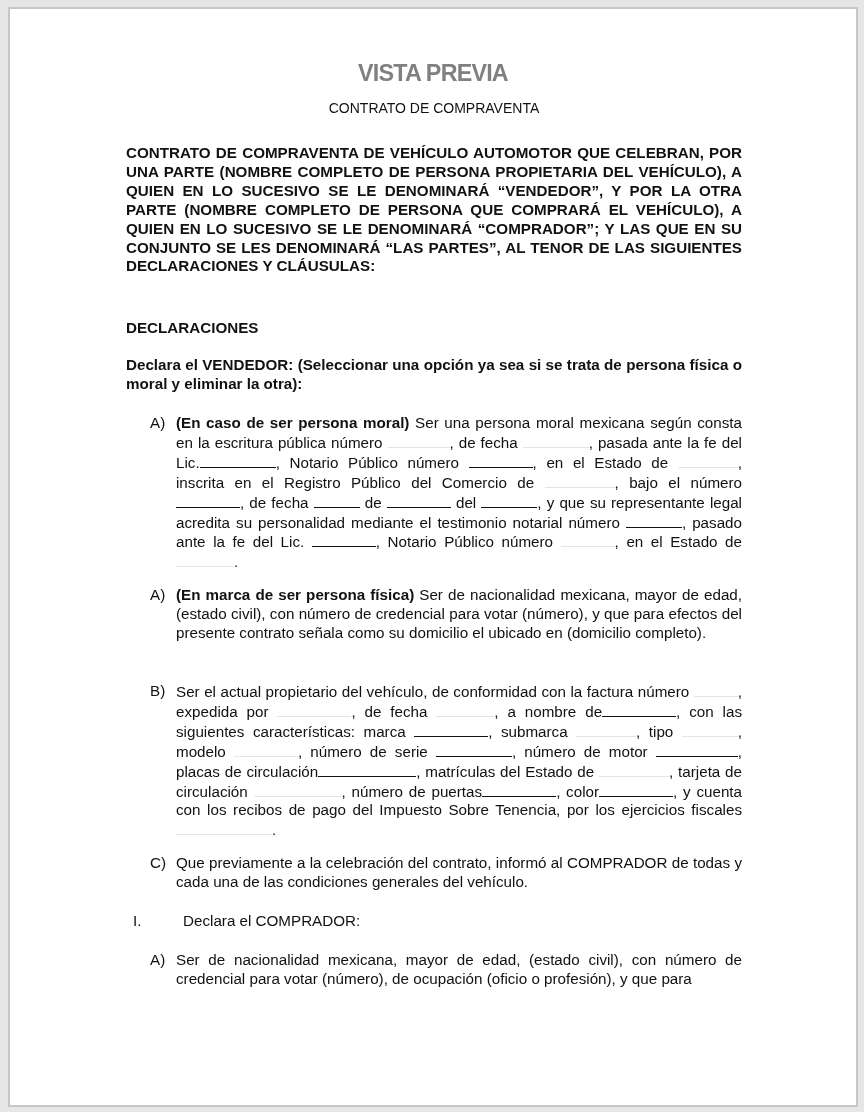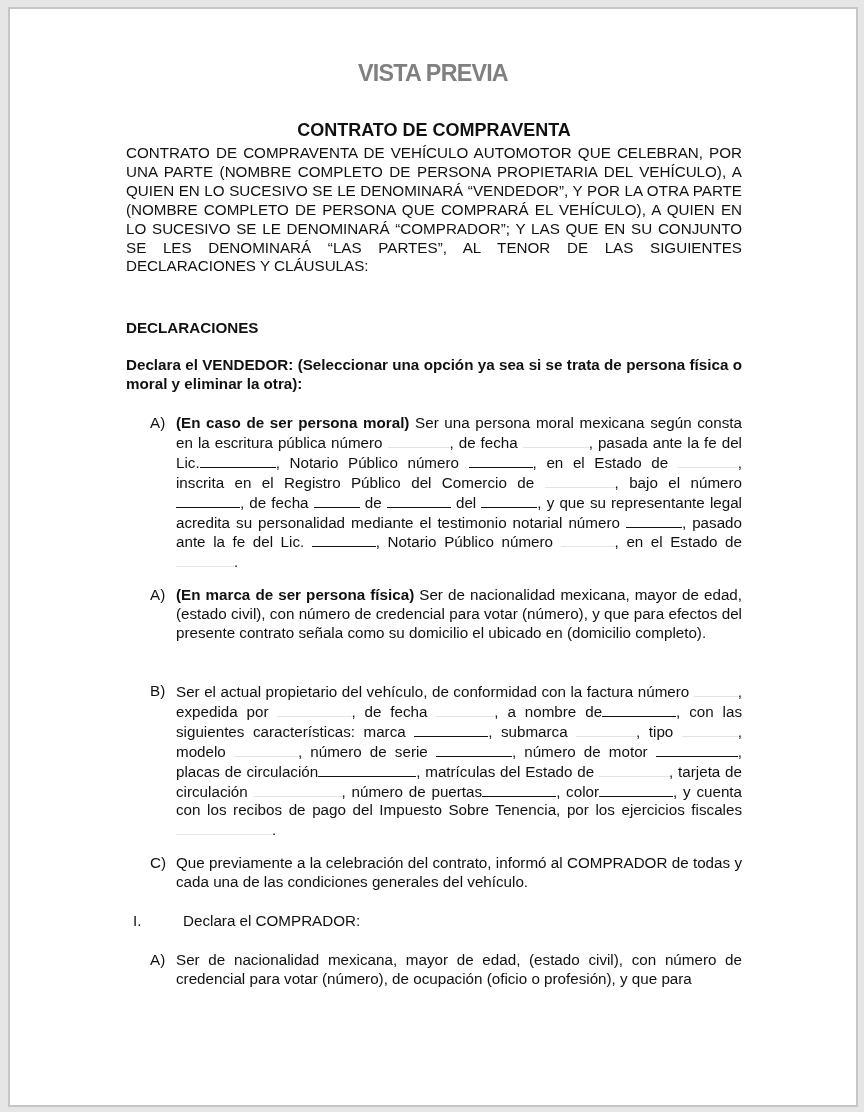--- a/index.html
+++ b/index.html
@@ -19,26 +19,26 @@
   .content {
     position: absolute; left: 116px; top: 0; width: 616px;
     font-size: 15.2px; line-height: 18.9px;
   }
   .watermark {
     position: absolute; left: 0; right: 0; top: 50px;
     text-align: center; font-weight: bold; font-size: 24px;
     color: #808080; letter-spacing: -0.8px; transform: scaleX(0.97);
   }
   .title {
-    position: absolute; left: 0; right: 0; top: 112px;
-    text-align: center; font-weight: bold; font-size: 18px;
+    position: absolute; left: 0; right: 0; top: 90px;
+    text-align: center; font-weight: normal; font-size: 14px;
   }
   .intro {
     position: absolute; left: 0; right: 0; top: 135px;
-    font-weight: normal; text-align: justify; text-align-last: left;
+    font-weight: bold; text-align: justify; text-align-last: left;
   }
   .section-title {
     position: absolute; left: 0; right: 0; top: 310px;
     text-align: left; font-weight: bold;
   }
   .p {
     position: absolute; left: 0; right: 0;
     text-align: justify; text-align-last: left;
   }
   .item {

